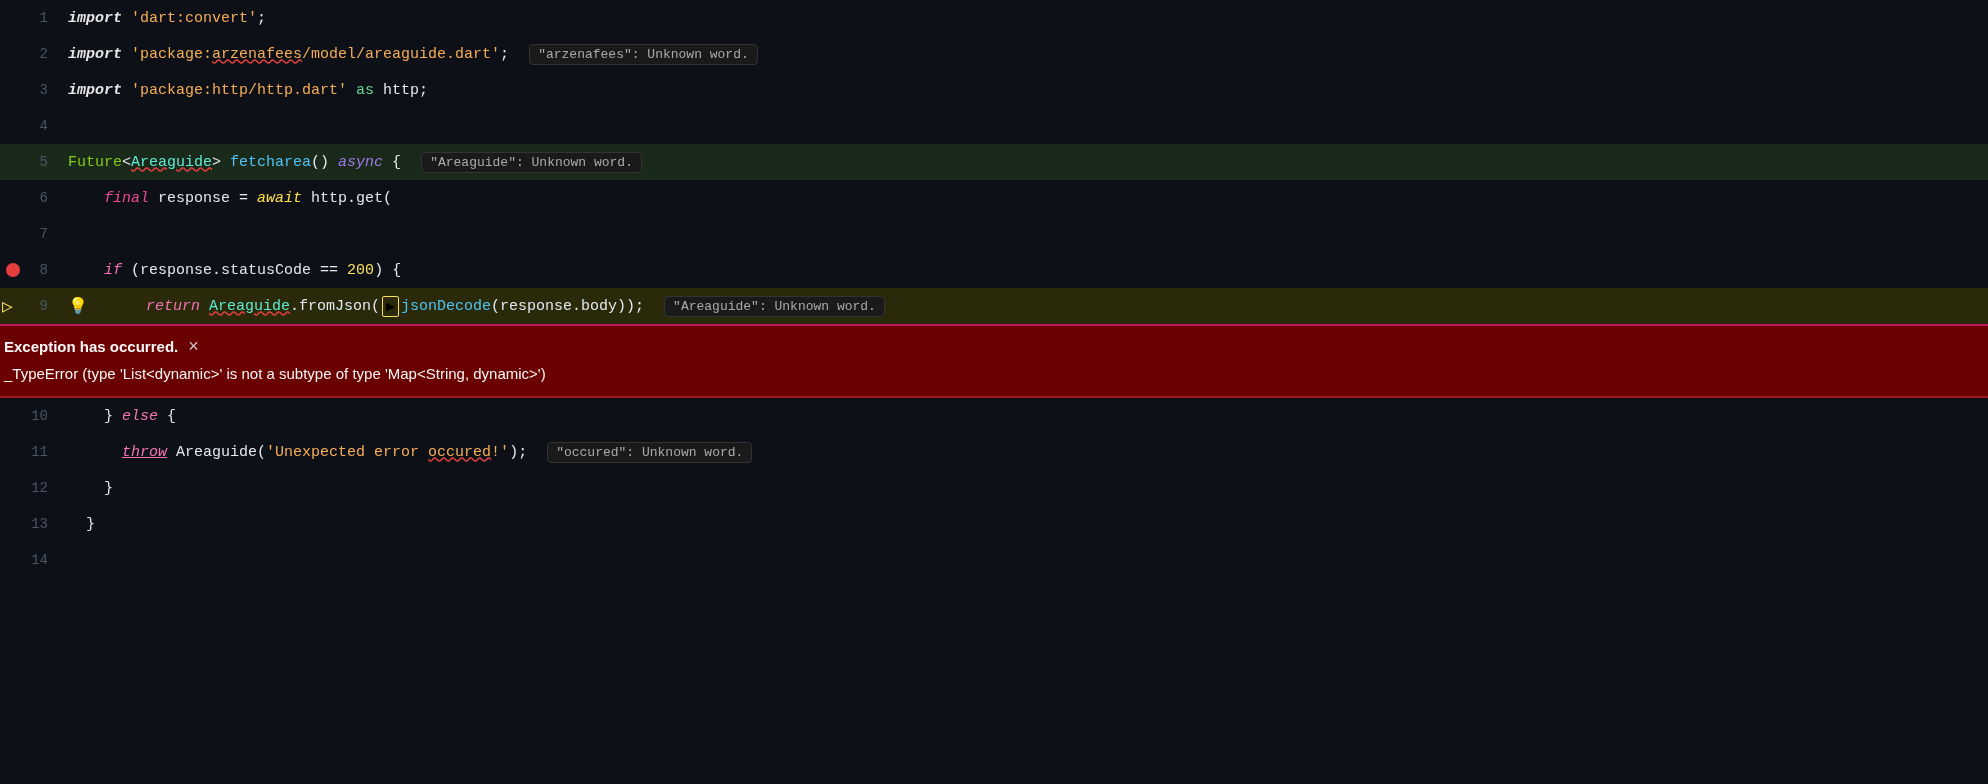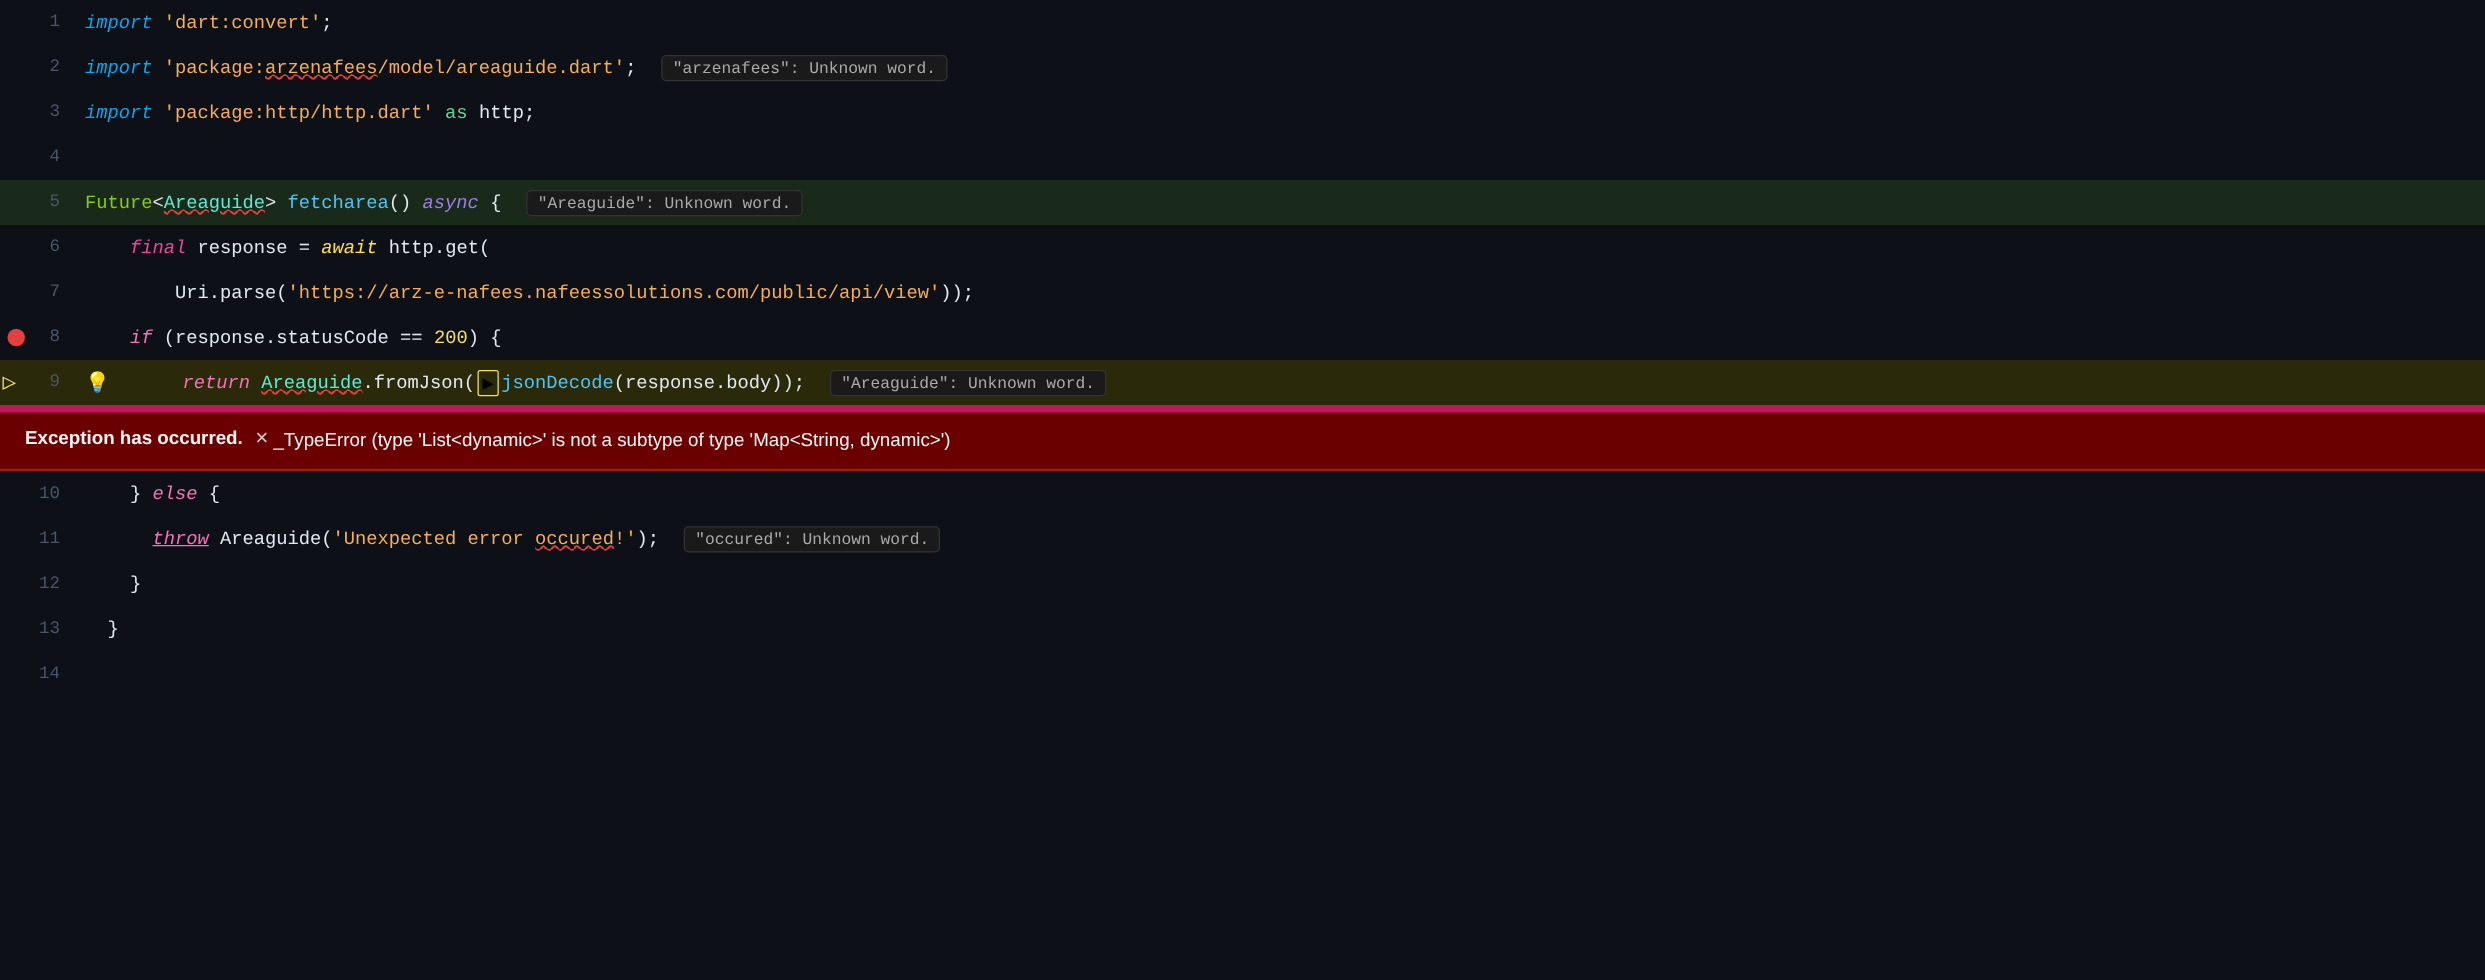--- a/index.html
+++ b/index.html
@@ -93,21 +93,21 @@
       border: 1px solid #333;
       border-radius: 4px;
       padding: 2px 8px;
       margin-left: 20px;
       color: #aaa;
       font-size: 13px;
       white-space: nowrap;
     }
 
     
-    .kw-import { color: #0ea5e9; font-style: italic; }
+    .kw-import { color: #e5e5e5; font-style: italic; font-weight: bold; }
     .kw-as { color: #68d391; }
     .kw-future { color: #84cc16; }
     .kw-async { color: #9f7aea; font-style: italic; }
     .kw-final { color: #ec4899; font-style: italic; }
     .kw-await { color: #fde047; font-style: italic; }
     .kw-if { color: #f472b6; font-style: italic; }
     .kw-return { color: #f472b6; font-style: italic; }
     .kw-else { color: #f472b6; font-style: italic; }
     .kw-throw { color: #f472b6; font-style: italic; text-decoration: underline; }
 
@@ -117,24 +117,25 @@
     .number-val { color: #f6e05e; }
     .operator { color: #e2e8f0; }
     .plain-text { color: #e2e8f0; }
     .squiggle {
       text-decoration: underline wavy #e53e3e;
     }
 
     
     .exception-panel {
       background: #6b0000;
-      border-top: 6px solid #be185d;
+      border-top: 2px solid #be185d;
       border-bottom: 2px solid #9b1c1c;
-      padding: 10px 20px 14px 20px;
-      display: flex;
+      padding: 10px 20px 14px 4px;
+      display: flex;
+      flex-direction: column;
       gap: 4px;
     }
 
     .exception-title-row {
       display: flex;
       align-items: center;
       gap: 10px;
     }
 
     .exception-title {
@@ -225,23 +226,20 @@
       </div>
       <div class="code-content">
         <span class="plain-text">    </span><span class="kw-final">final</span><span class="plain-text"> response </span><span class="operator">=</span><span class="plain-text"> </span><span class="kw-await">await</span><span class="plain-text"> http.get(</span>
       </div>
     </div>
 
     <div class="code-line">
       <div class="gutter">
         <span class="line-number">7</span>
       </div>
-      <div class="code-content">
-        <span class="plain-text">        Uri.parse(</span><span class="string-val">'https://arz-e-nafees.nafeessolutions.com/public/api/view'</span><span class="plain-text">));</span>
-      </div>
     </div>
 
     <div class="code-line breakpoint-line">
       <div class="gutter">
         <div class="breakpoint-dot"></div>
         <span class="line-number">8</span>
       </div>
       <div class="code-content">
         <span class="plain-text">    </span><span class="kw-if">if</span><span class="plain-text"> (response.statusCode </span><span class="operator">==</span><span class="plain-text"> </span><span class="number-val">200</span><span class="plain-text">) {</span>
       </div>

